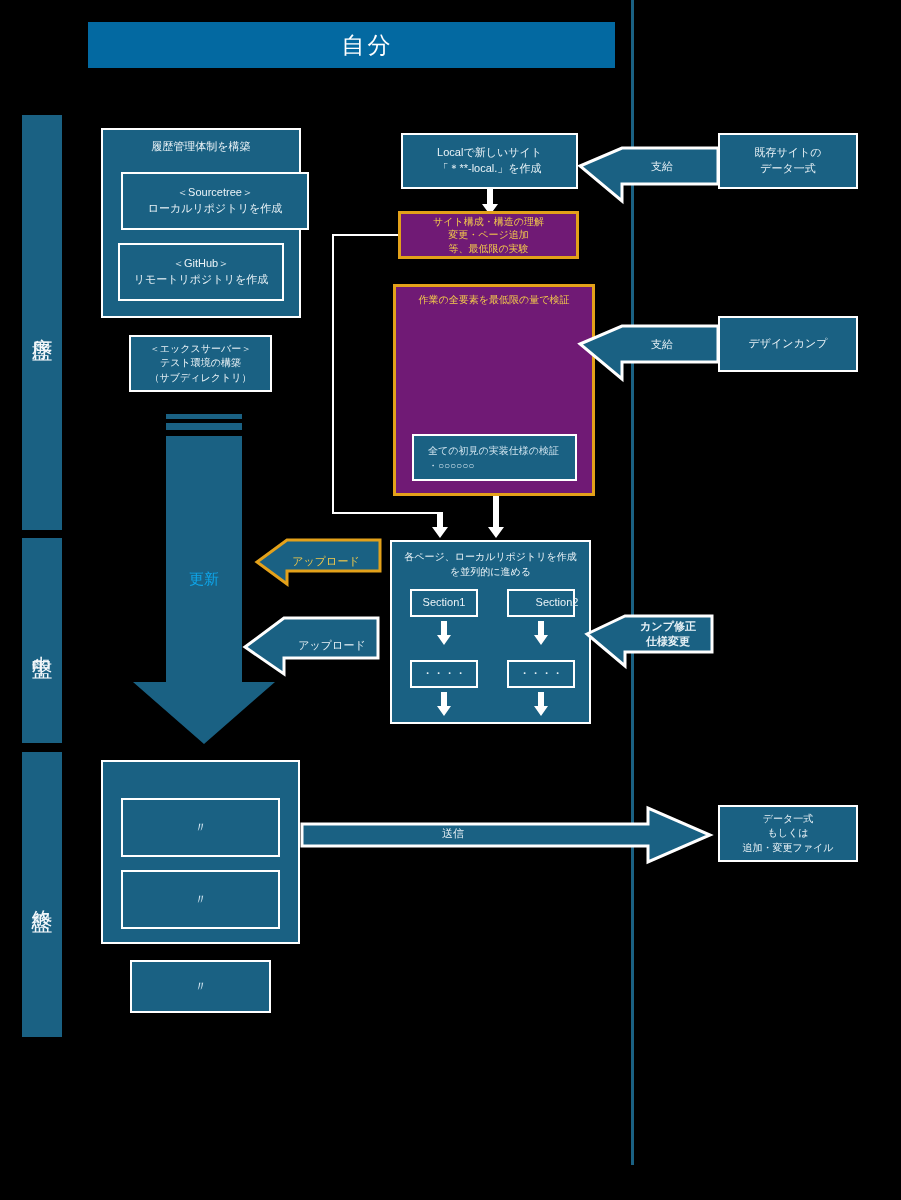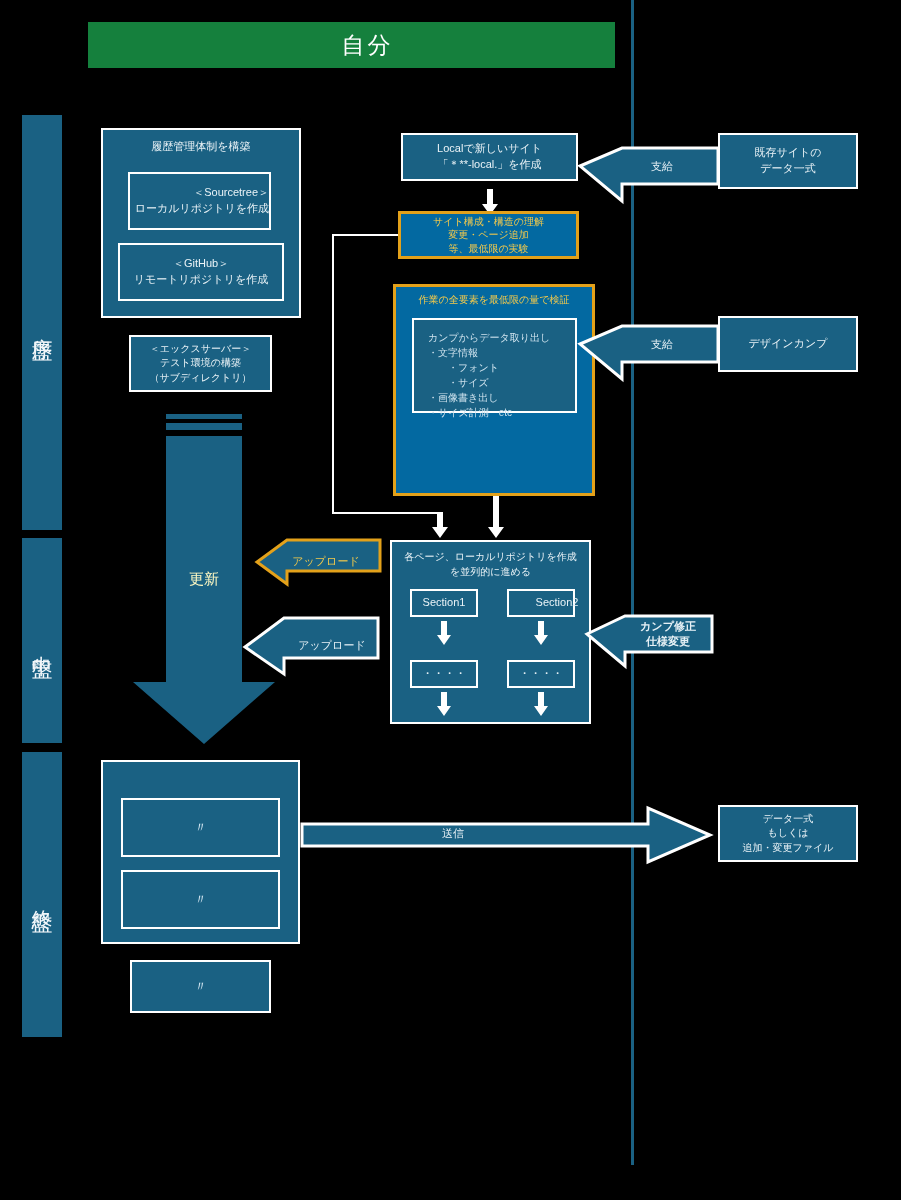--- a/index.html
+++ b/index.html
@@ -24,28 +24,28 @@
     color: #eaf3f7;
     display: flex;
     flex-direction: column;
     align-items: center;
     justify-content: center;
     text-align: center;
     line-height: 1.45;
   }
 
   .panel-yellow {
-    background: #0369a1;
+    background: #701a75;
     border: 3px solid #e3a11a;
     color: #f2c94c;
   }
 
   
   .header-bar {
-    background: #15803d;
+    background: #0369a1;
     color: #ffffff;
     display: flex;
     align-items: center;
     justify-content: center;
     font-size: 23px;
     letter-spacing: 3px;
     padding-left: 32px;
   }
 
   
@@ -93,21 +93,21 @@
   .arrow-label {
     position: absolute;
     color: #e7f1f6;
     font-size: 11px;
     text-align: center;
     white-space: pre;
     line-height: 1.4;
     pointer-events: none;
   }
   .arrow-label.ylw { color: #f2c94c; }
-  .arrow-label.big { font-size: 15px; color: #fef9c3; }
+  .arrow-label.big { font-size: 15px; color: #0ea5e9; }
 </style>
 </head>
 <body>
 
 <div id="canvas">
 
   <div class="abs header-bar" style="left:88px; top:22px; width:527px; height:46px;">
     <span>自分</span>
   </div>
 
@@ -120,63 +120,59 @@
   <div class="abs phase-rail" style="left:22px; top:538px; width:40px; height:205px;">
     <span>中盤</span>
   </div>
   <div class="abs phase-rail" style="left:22px; top:752px; width:40px; height:285px;">
     <span>終盤</span>
   </div>
 
   <div class="abs panel" style="left:101px; top:128px; width:200px; height:190px; justify-content:flex-start; padding-top:9px;">
     <div class="t-title">履歴管理体制を構築</div>
   </div>
-  <div class="abs panel" style="left:128px; top:172px; width:143px; height:58px;align-items:flex-end;">
+  <div class="abs panel" style="left:121px; top:172px; width:188px; height:58px;">
     <div class="t-body">＜Sourcetree＞</div>
     <div class="t-body">ローカルリポジトリを作成</div>
   </div>
   <div class="abs panel" style="left:129px; top:335px; width:143px; height:57px;">
     <div class="t-small">＜エックスサーバー＞</div>
     <div class="t-small">テスト環境の構築</div>
     <div class="t-small">（サブディレクトリ）</div>
   </div>
 
   <div class="abs panel" style="left:118px; top:243px; width:166px; height:58px;">
     <div class="t-body">＜GitHub＞</div>
     <div class="t-body">リモートリポジトリを作成</div>
   </div>
 
-  <div class="abs panel" style="left:401px; top:133px; width:177px; height:48px;">
+  <div class="abs panel" style="left:401px; top:133px; width:177px; height:56px;">
     <div class="t-body">Localで新しいサイト</div>
     <div class="t-body">「＊**-local.」を作成</div>
   </div>
 
   <svg class="abs arrow" style="left:482px; top:189px;" width="16" height="26">
     <path d="M5,0 L11,0 L11,15 L16,15 L8,26 L0,15 L5,15 Z" fill="#ffffff"></path>
   </svg>
 
   <div class="abs panel-yellow" style="left:398px; top:211px; width:181px; height:48px; display:flex; flex-direction:column; align-items:center; justify-content:center; text-align:center; line-height:1.35;">
     <div class="t-small">サイト構成・構造の理解</div>
     <div class="t-small">変更・ページ追加</div>
     <div class="t-small">等、最低限の実験</div>
   </div>
 
   <div class="abs panel-yellow" style="left:393px; top:284px; width:202px; height:212px; display:flex; flex-direction:column; align-items:center; justify-content:flex-start; padding-top:6px;">
     <div class="t-small">作業の全要素を最低限の量で検証</div>
   </div>
 
-  <div class="abs panel list" style="left:412px; top:318px; width:165px; height:95px; color:#cfe3ee;">
-    <span class="ln t-small">カンプからデータ取り出し</span>
-    <span class="ln t-small">・文字情報</span>
-    <span class="ln t-small">　　・フォント</span>
-    <span class="ln t-small">　　・サイズ</span>
-    <span class="ln t-small">・画像書き出し</span>
-    <span class="ln t-small">・サイズ計測　etc</span>
-  </div>
-
+
+  <div class="abs panel list" style="left:412px; top:434px; width:165px; height:47px; color:#cfe3ee; padding-top:7px;">
+    <span class="ln t-small">全ての初見の実装仕様の検証</span>
+    <span class="ln t-small">・○○○○○○</span>
+  </div>
 
   <div class="abs line" style="left:332px; top:234px; width:66px; height:2px;"></div>
   <div class="abs line" style="left:332px; top:234px; width:2px; height:280px;"></div>
   <div class="abs line" style="left:332px; top:512px; width:108px; height:2px;"></div>
   <svg class="abs arrow" style="left:432px; top:512px;" width="16" height="26">
     <path d="M5,0 L11,0 L11,15 L16,15 L8,26 L0,15 L5,15 Z" fill="#ffffff"></path>
   </svg>
 
   <svg class="abs arrow" style="left:488px; top:496px;" width="16" height="42">
     <path d="M5,0 L11,0 L11,31 L16,31 L8,42 L0,31 L5,31 Z" fill="#ffffff"></path>

